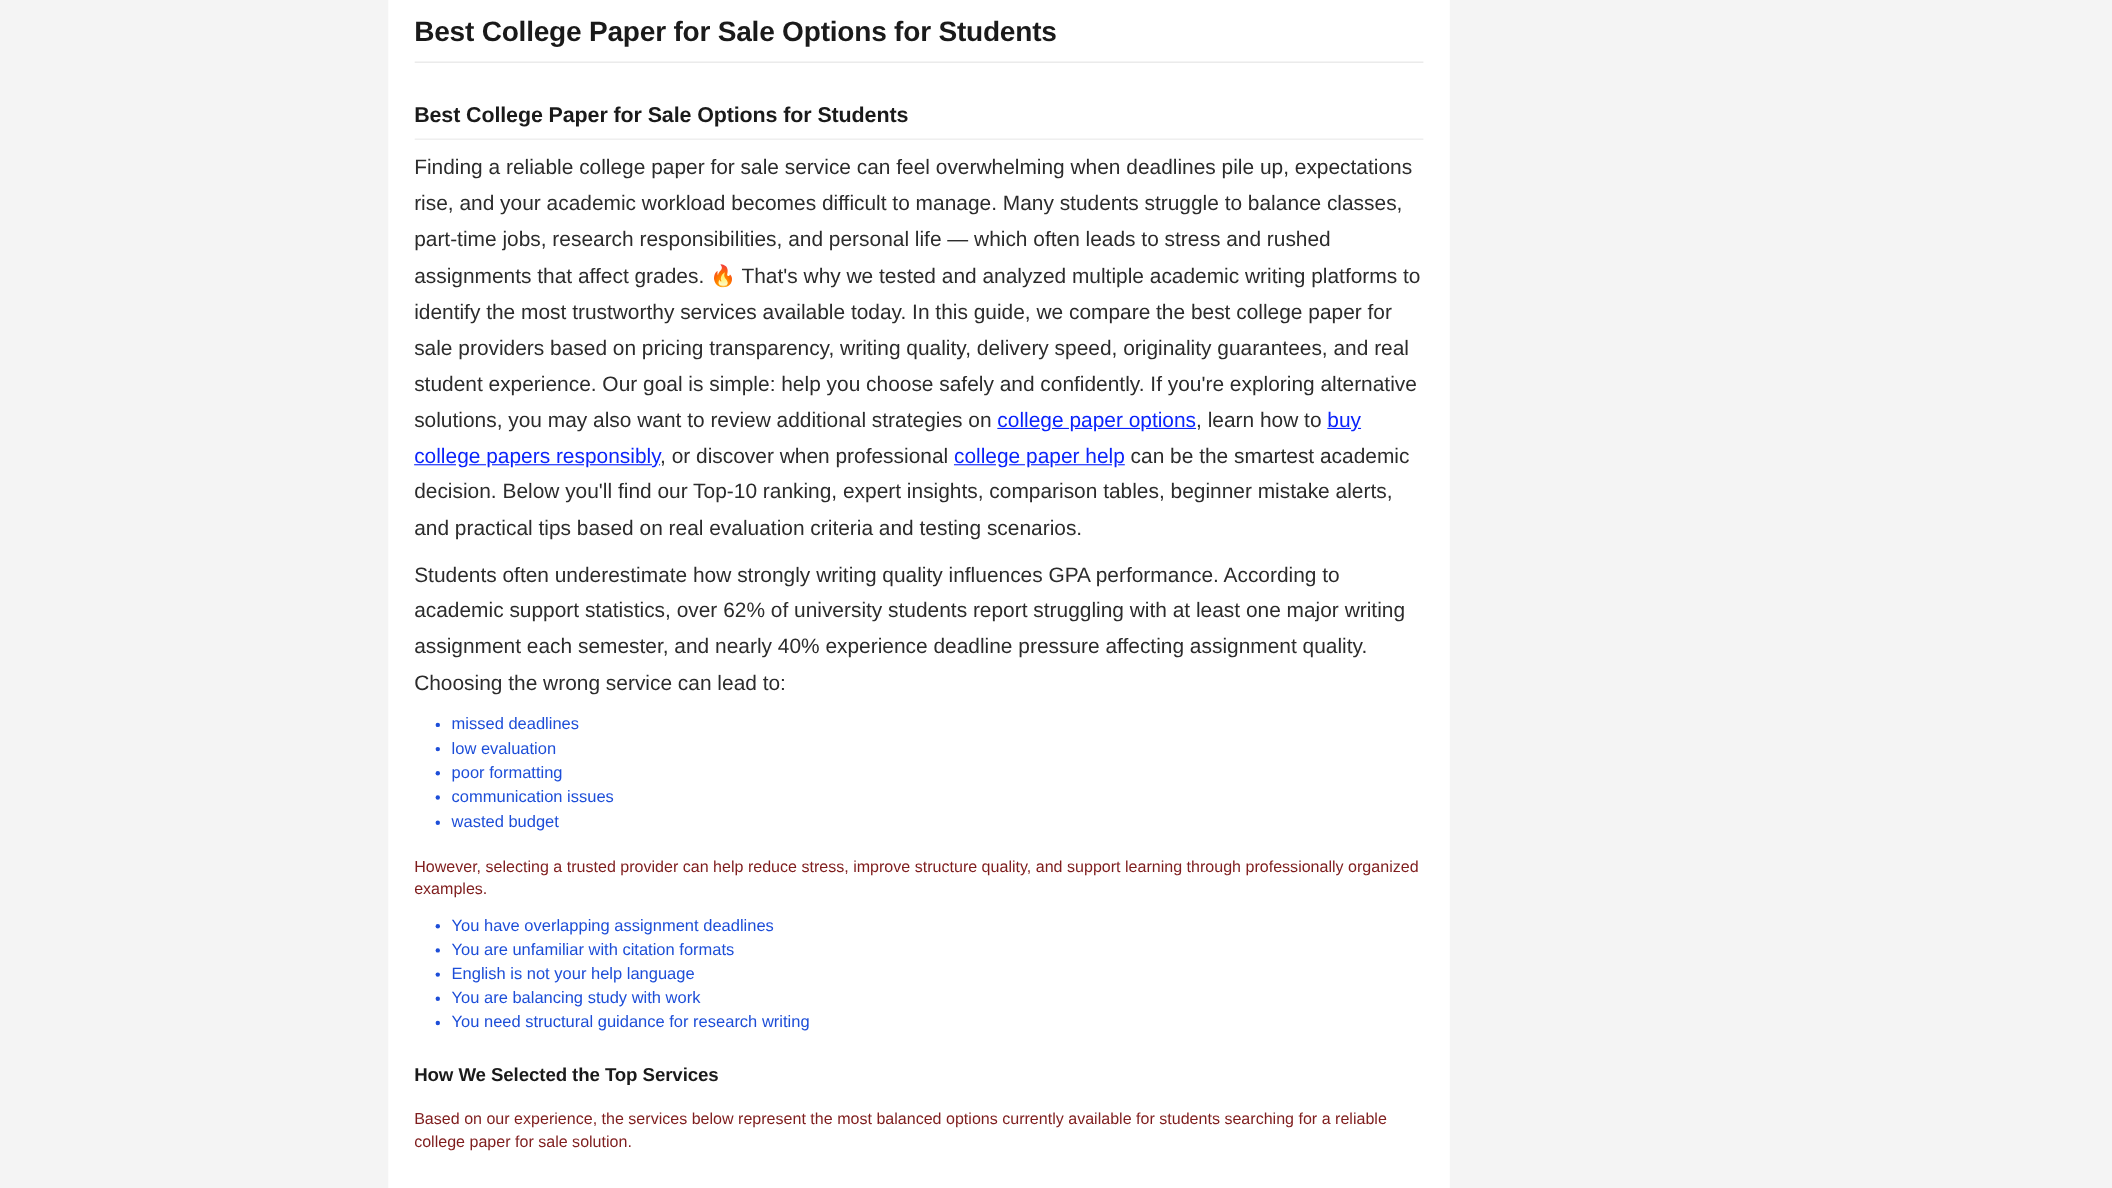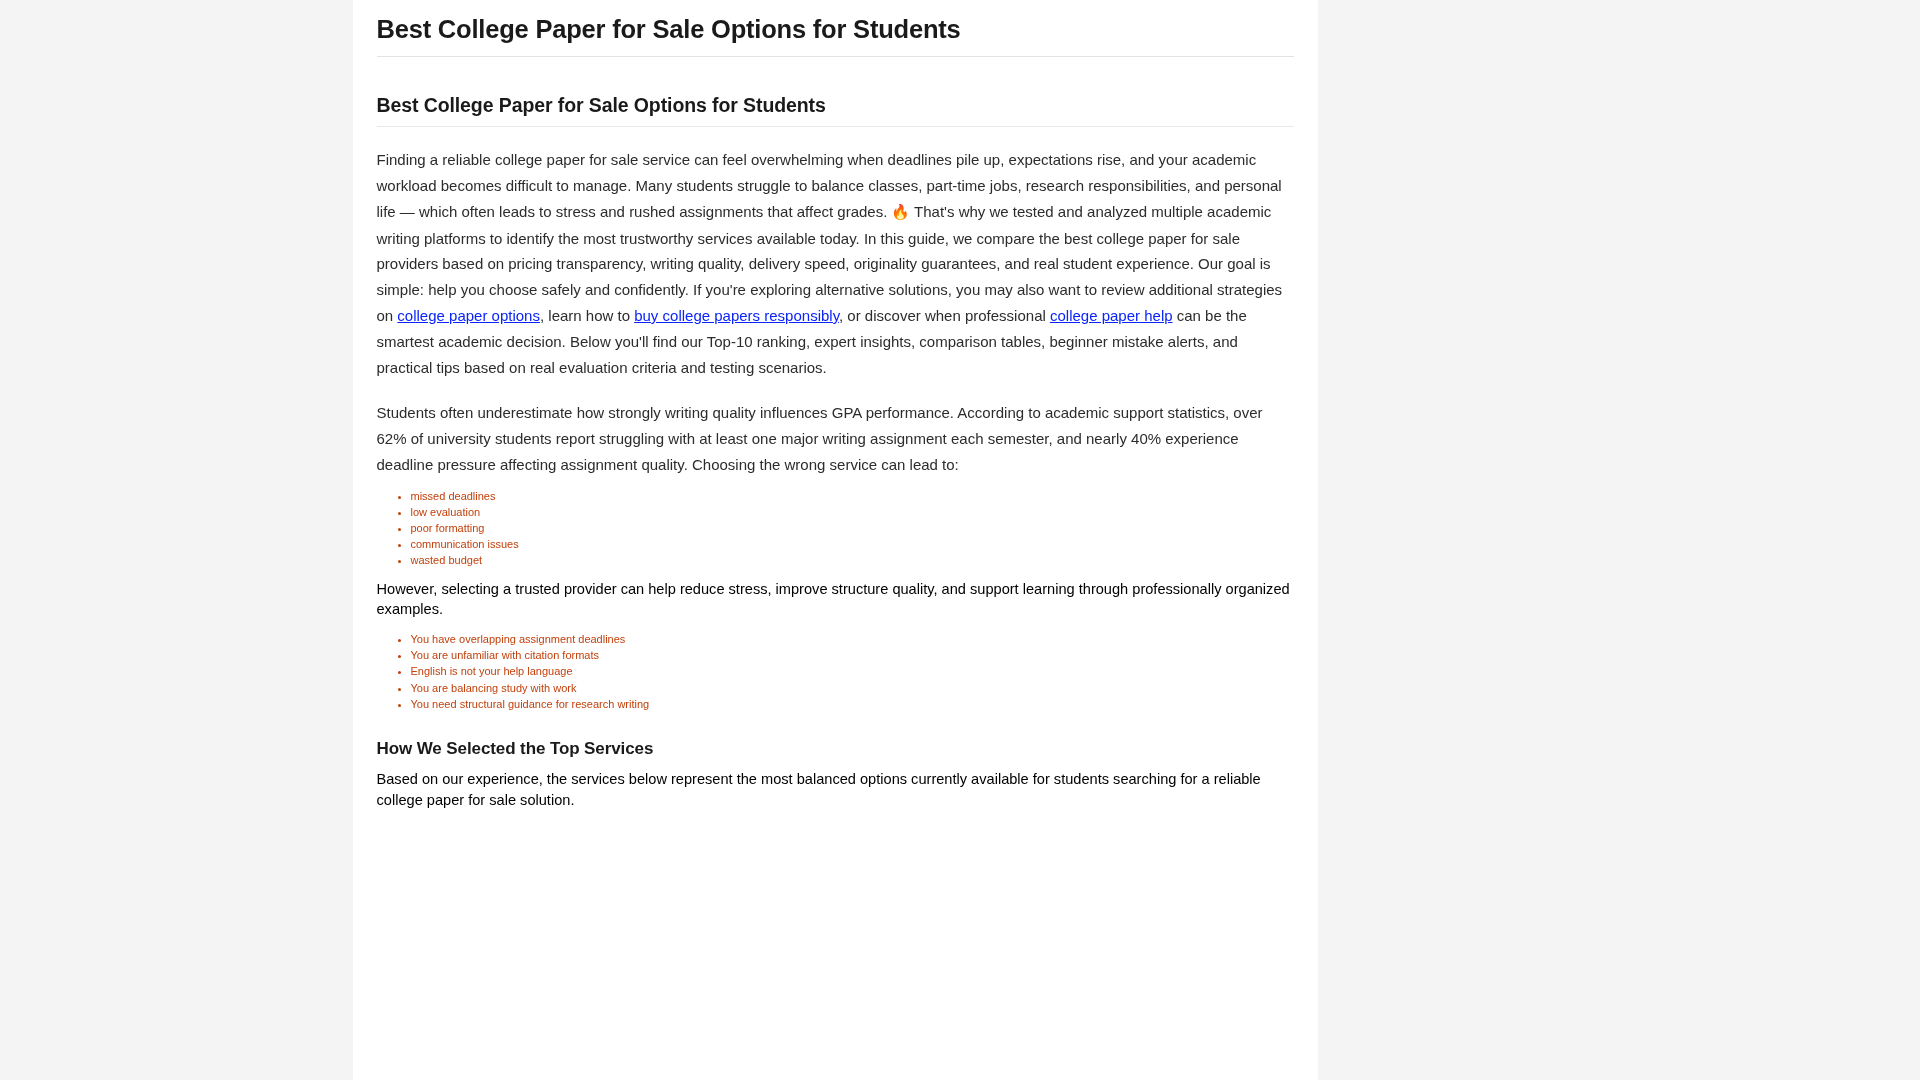--- a/index.html
+++ b/index.html
@@ -56,40 +56,40 @@
   }
   h3.sub-title {
     font-size: 17px;
     font-weight: bold;
     line-height: 1.25;
     margin: 26px 0 8px 0;
     color: #1a1a1a;
     letter-spacing: -0.1px;
   }
   p.para {
-    font-size: 15px;
+    font-size: 19px;
     line-height: 1.72;
-    margin: 20px 0 10px 0;
+    margin: 10px 0 10px 0;
     color: #2c2c2c;
   }
   p.para-tight {
     font-size: 14.6px;
     line-height: 1.42;
-    margin: 10px 0 11px 0;
-    color: #000000;
+    margin: 20px 0 11px 0;
+    color: #7f1d1d;
   }
   ul.bullets {
     margin: 8px 0 8px 0;
     padding-left: 34px;
     list-style-type: disc;
   }
   ul.bullets li {
-    font-size: 11px;
+    font-size: 15px;
     line-height: 1.47;
-    color: #c2410c;
+    color: #1d4ed8;
     margin: 0;
   }
   a.link {
     color: #0b24fb;
     text-decoration: underline;
   }
   .emoji {
     font-family: "DejaVu Sans", sans-serif;
   }
 </style>

